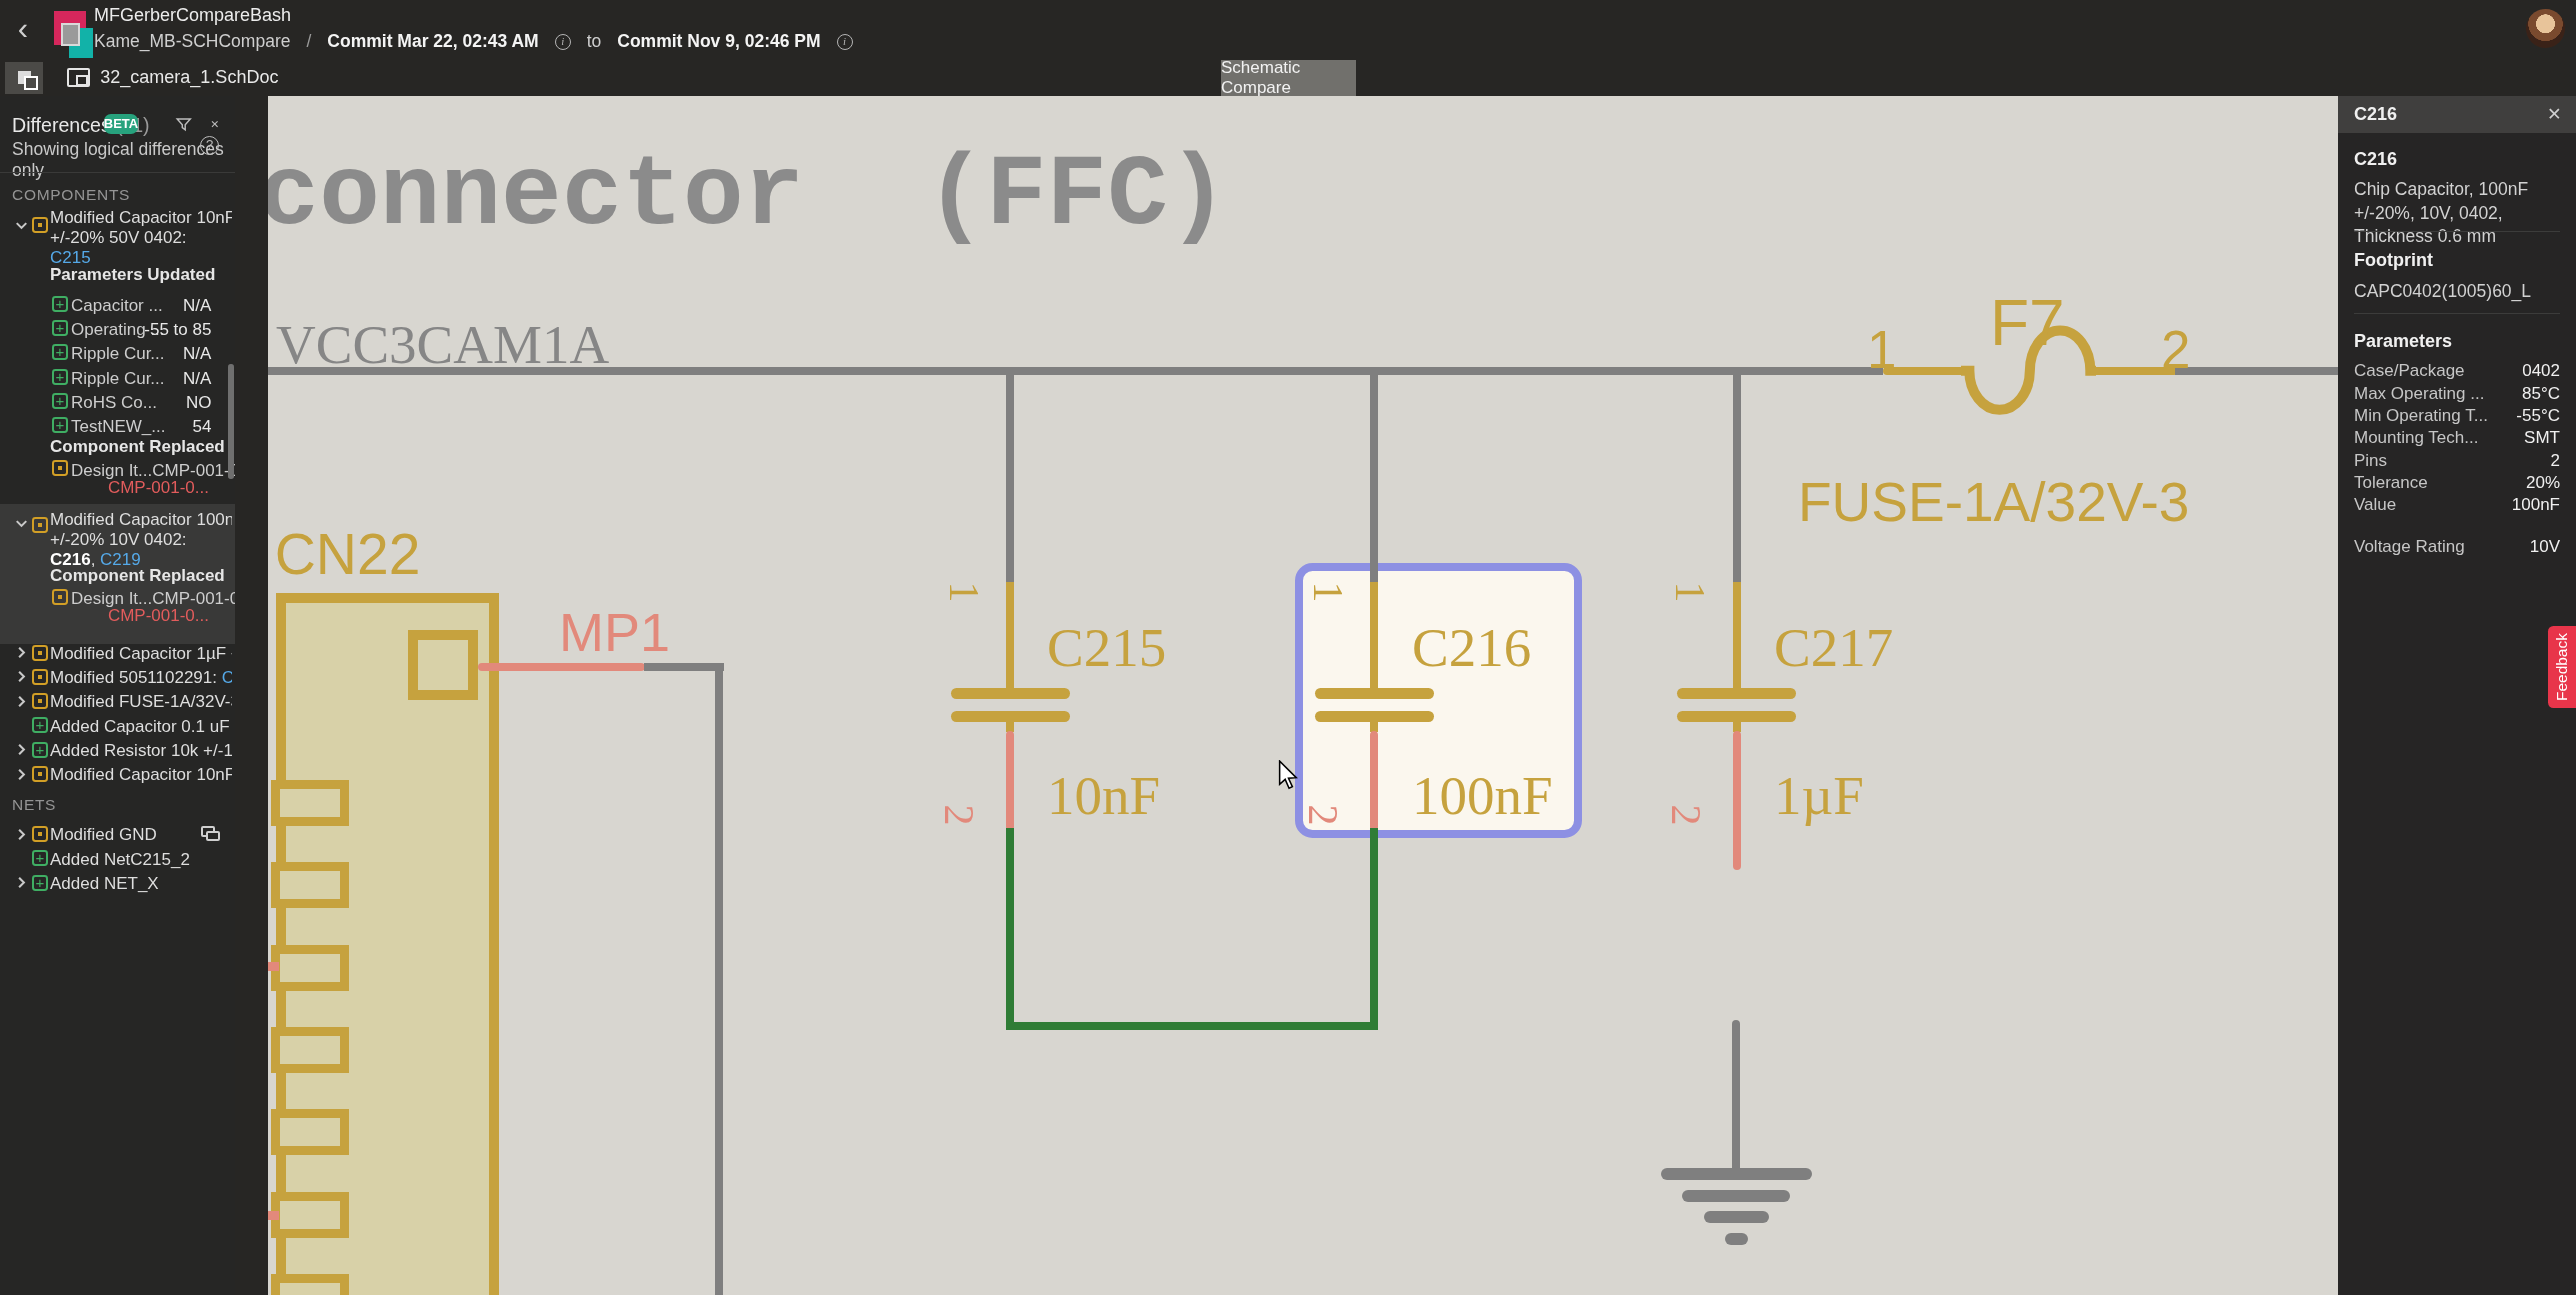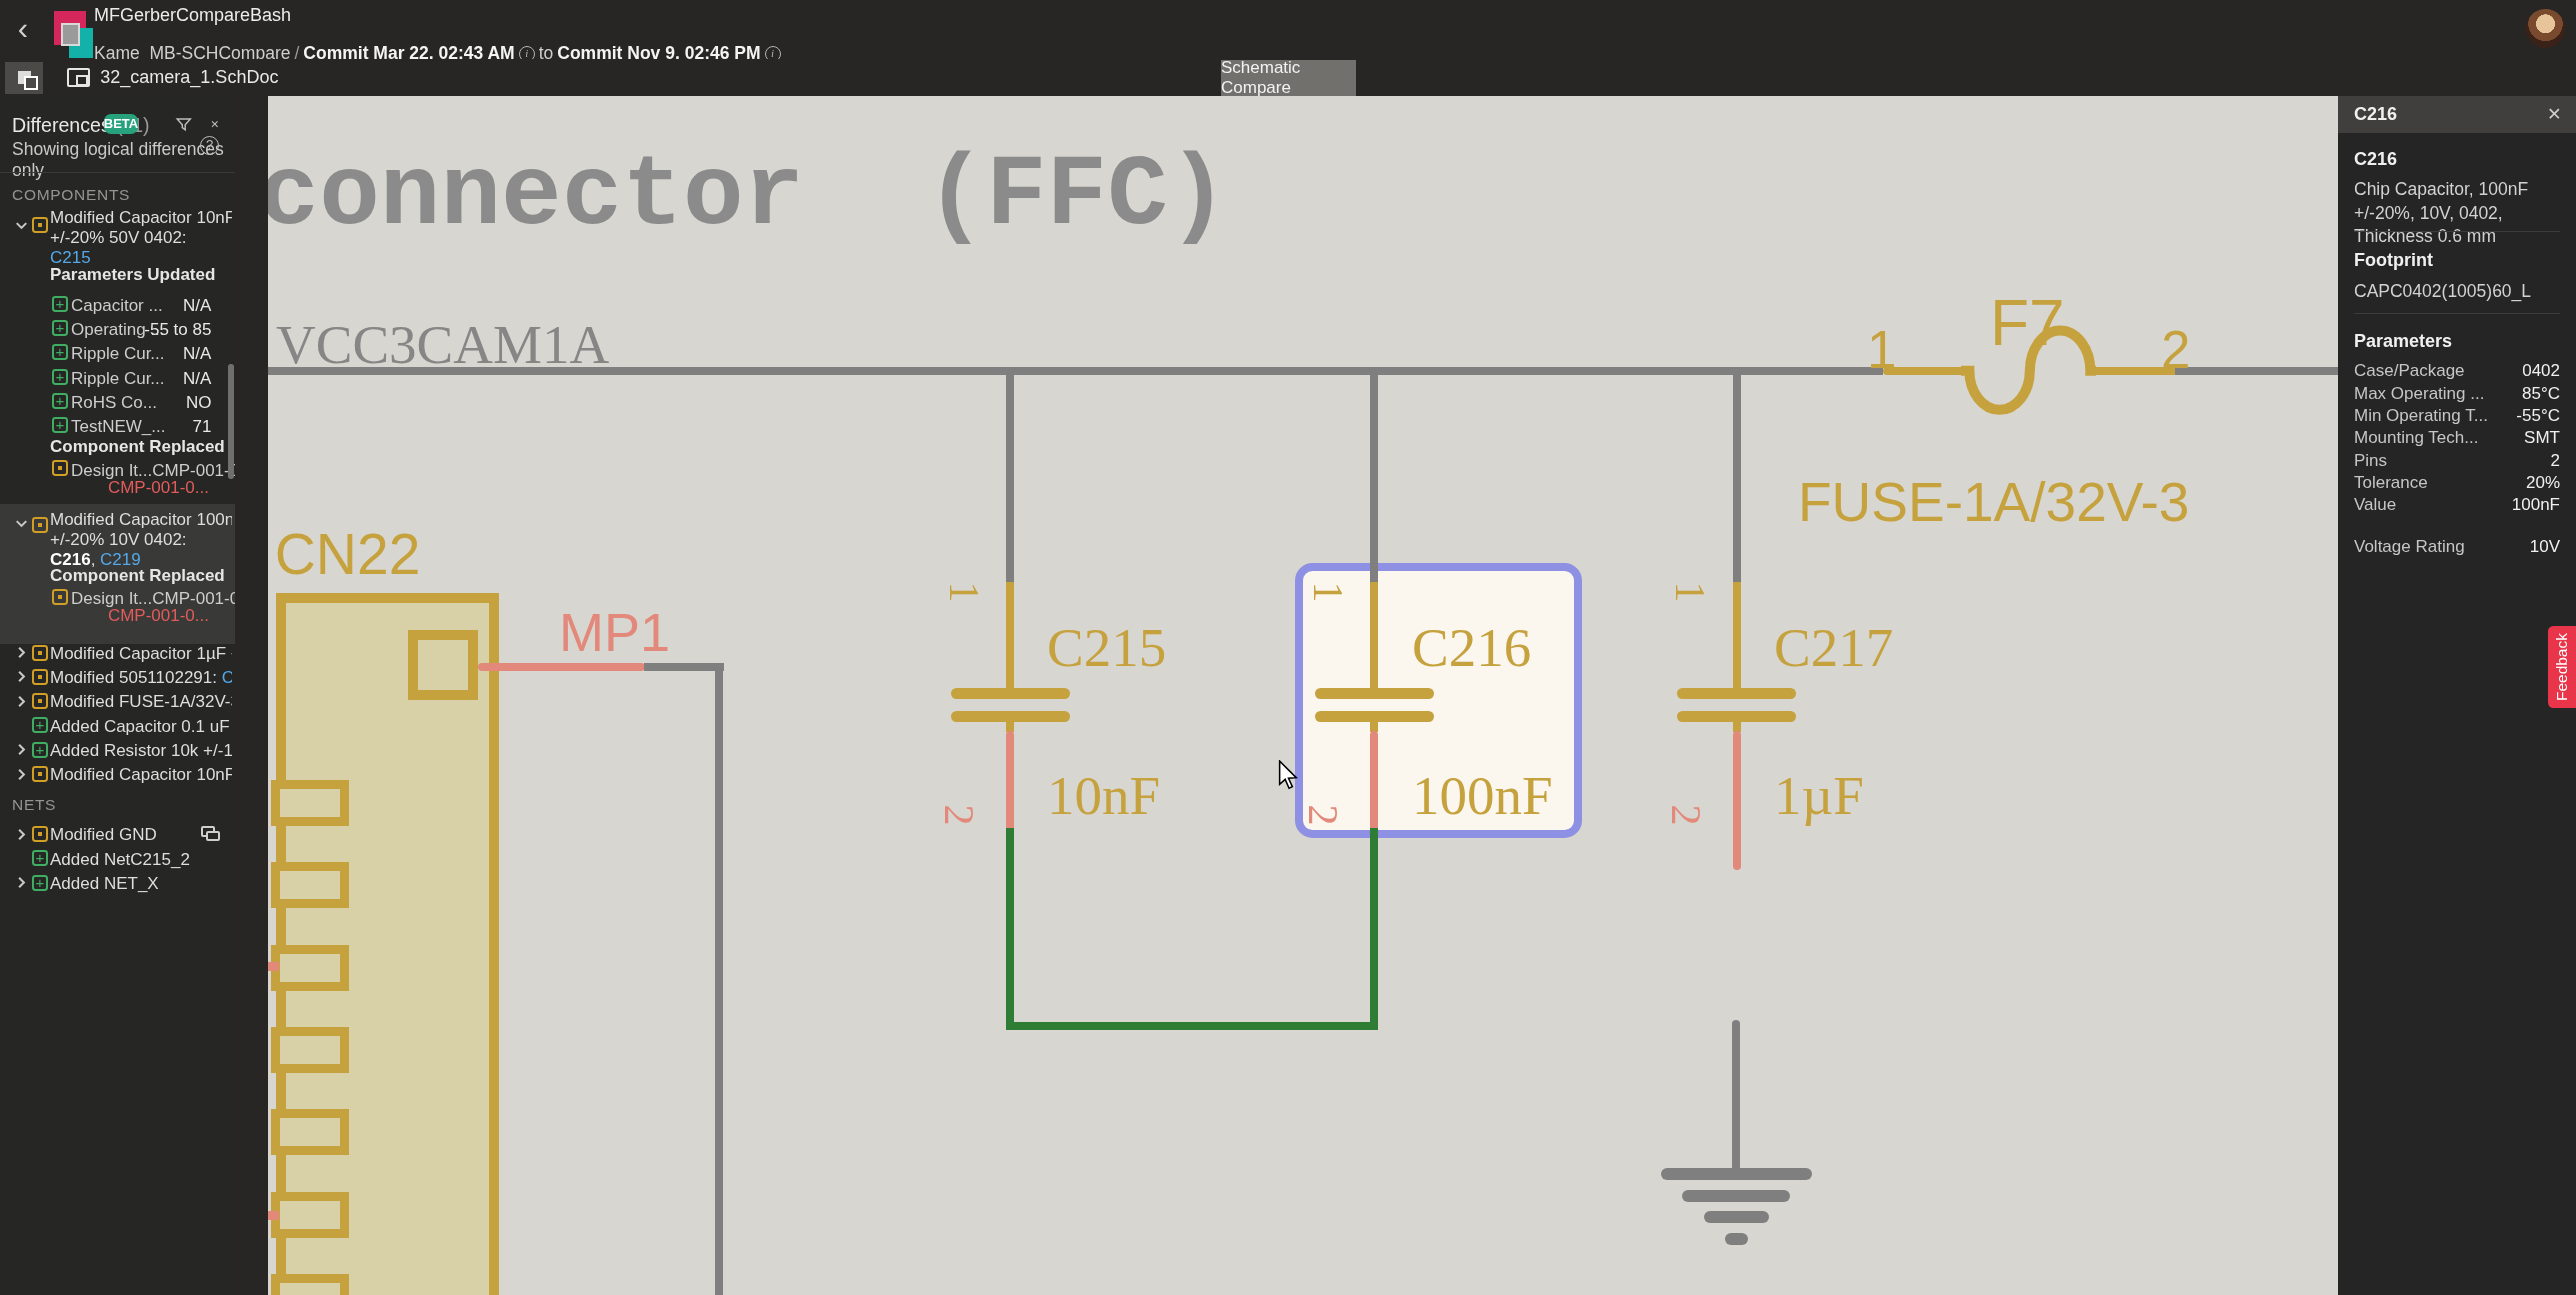--- a/index.html
+++ b/index.html
@@ -4,21 +4,21 @@
 <style>
   * { margin:0; padding:0; box-sizing:border-box; }
   body { font-family:"Liberation Sans", sans-serif; background:#1e1d1c; }
   #app { position:relative; width:2576px; height:1295px; overflow:hidden; background:#272624; }
 
   
   #topbar { position:absolute; left:0; top:0; width:2576px; height:59px; background:#272624; }
   .back-btn { position:absolute; left:9.4px; top:10.8px; width:27px; height:38px; color:#cfcfcf; font-size:31px; line-height:35px; text-align:center; cursor:pointer; }
   .logo-sq { position:absolute; }
   #tb-title { position:absolute; left:94px; top:5.4px; font-size:18px; color:#ececec; }
-  #tb-sub { position:absolute; left:94px; top:31px; font-size:17.5px; color:#cfcfcf; display:flex; align-items:center; gap:4px; white-space:nowrap;margin-top:12px; }
+  #tb-sub { position:absolute; left:94px; top:31px; font-size:17.5px; color:#cfcfcf; display:flex; align-items:center; gap:16px; white-space:nowrap; }
   #tb-sub .sep { color:#9a9a9a; }
   #tb-sub .commit { color:#f4f4f4; font-weight:bold; }
   .info-circ { display:inline-block; width:16px; height:16px; border:1.3px solid #b5b5b5; border-radius:50%; color:#b5b5b5; font-size:10.8px; line-height:13.5px; text-align:center; font-family:"Liberation Serif",serif; font-style:italic; }
   #avatar { position:absolute; left:2526px; top:9.4px; width:39px; height:39px; border-radius:50%;
     background:radial-gradient(circle at 50% 38%, #e8c49a 0 30%, #7a4a2e 31% 55%, #3a2218 56% 100%); }
 
   
   #tabbar { position:absolute; left:0; top:59px; width:2280px; height:37px; background:#272624; }
   #compare-tool-btn { position:absolute; left:5.4px; top:2.7px; width:38px; height:32px; background:#4b4a47; display:flex; align-items:center; justify-content:center; cursor:pointer; }
   .ovl-sq-back { position:absolute; left:9.4px; top:6.7px; width:13.5px; height:13.5px; background:#dddddd; }
@@ -172,21 +172,21 @@
     <div class="prm-label" style="top:248px;">Ripple Cur...</div>
     <div class="prm-value" style="top:248px;">N/A</div>
     <div class="ic-add" style="left:52px; top:273px;">+</div>
     <div class="prm-label" style="top:273px;">Ripple Cur...</div>
     <div class="prm-value" style="top:273px;">N/A</div>
     <div class="ic-add" style="left:52px; top:297px;">+</div>
     <div class="prm-label" style="top:297px;">RoHS Co...</div>
     <div class="prm-value" style="top:297px;">NO</div>
     <div class="ic-add" style="left:52px; top:321px;">+</div>
     <div class="prm-label" style="top:321px;">TestNEW_...</div>
-    <div class="prm-value" style="top:321px;">71</div>
+    <div class="prm-value" style="top:321px;">54</div>
 
     <div class="grp-label" style="top:341px;">Component Replaced</div>
     <div class="ic-mod" style="left:52px; top:364px;"></div>
     <div class="prm-label" style="top:365px;">Design It...CMP-001-0...</div>
     <div class="red-text" style="top:382px;">CMP-001-0...</div>
 
     <div id="sel-bg"></div>
     <div class="chev" style="left:11.5px; top:418px;">
         <svg width="19" height="19" viewBox="0 0 24 24" fill="none" stroke="currentColor" stroke-width="2.6">
           <path d="M6 9 l6 6 6 -6"></path>

